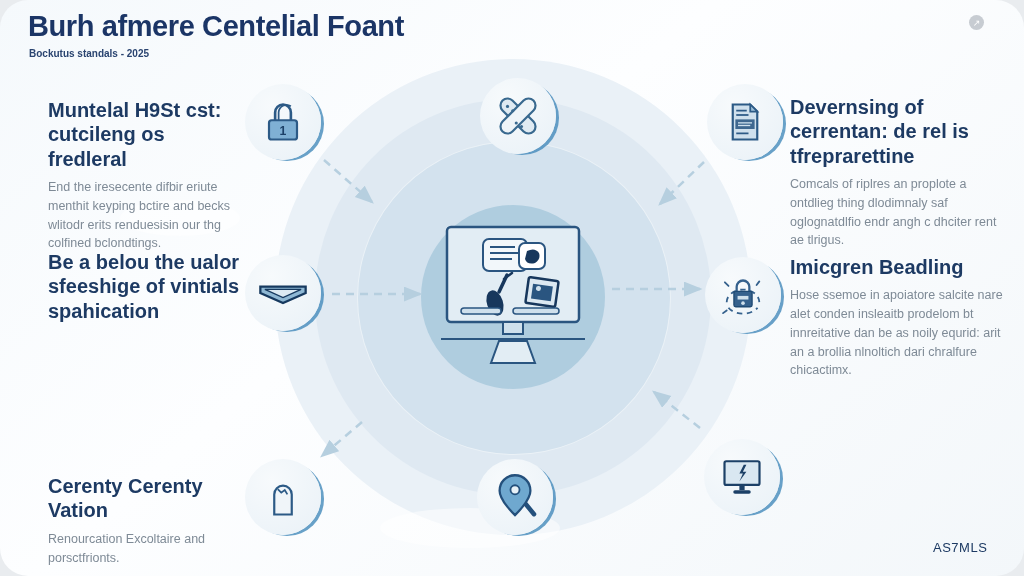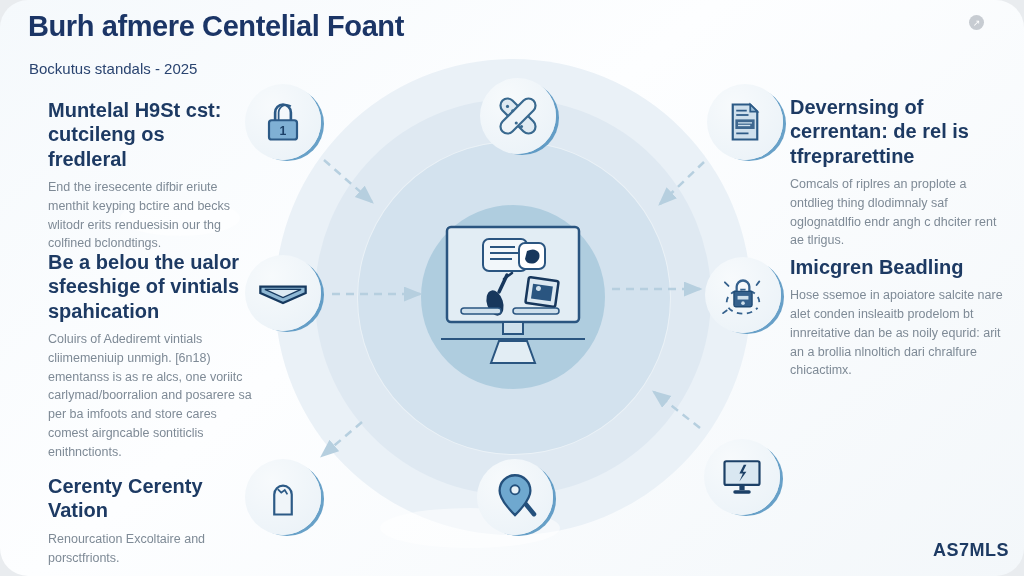--- a/index.html
+++ b/index.html
@@ -10,21 +10,21 @@
     border-radius:28px;
   }
   
   .ring{position:absolute;border-radius:50%;}
   .ring1{left:275px;top:59px;width:476px;height:476px;background:#eaf1f7;}
   .ring2{left:315px;top:99px;width:396px;height:396px;background:#dfe9f2;}
   .ring3{left:357px;top:141px;width:312px;height:312px;background:#d3e2ee;border:1px solid rgba(255,255,255,.55);}
   .disc {left:421px;top:205px;width:184px;height:184px;background:#afcddf;}
   
   .title{position:absolute;left:28px;top:10px;font-size:29px;font-weight:bold;color:#1b3566;letter-spacing:-.4px;}
-  .subtitle{position:absolute;left:29px;top:60px;font-size:15px;font-weight:normal;color:#2a4470;}
+  .subtitle{position:absolute;left:29px;top:48px;font-size:10px;font-weight:bold;color:#2a4470;}
   
   .mini-btn{position:absolute;left:969px;top:15px;width:15px;height:15px;border-radius:50%;
     background:#c7ccd2;color:#ffffff;font-size:9px;display:flex;align-items:center;justify-content:center;cursor:pointer;}
   
   .icon-circle{position:absolute;width:76px;height:76px;border-radius:50%;
     background:radial-gradient(circle at 35% 28%,#f7fafc,#e9f1f7);
     box-shadow:4px 2px 0 -1px rgba(67,137,186,.8);
     display:flex;align-items:center;justify-content:center;}
   .ic-tl{left:245px;top:84px;}  .ic-tc{left:480px;top:78px;}  .ic-tr{left:707px;top:84px;}
   .ic-ml{left:245px;top:255px;} .ic-mr{left:705px;top:257px;}
@@ -32,21 +32,21 @@
   
   .section{position:absolute;}
   .section .h{font-size:20px;font-weight:bold;color:#1d3a63;line-height:1.22;margin:0 0 7px 0;}
   .section .b{font-size:12.5px;color:#7e8a96;line-height:1.5;margin:0;}
   .s-tl{left:48px;top:98px;width:190px;}
   .s-ml{left:48px;top:250px;width:205px;}
   .s-bl{left:48px;top:474px;width:215px;}
   .s-tr{left:790px;top:95px;width:212px;}
   .s-mr{left:790px;top:255px;width:218px;}
   .s-br{left:790px;top:430px;width:212px;}
-  .logo{position:absolute;left:933px;top:540px;font-size:18px;font-weight:bold;color:#1d3a63;letter-spacing:.5px;text-align:right;}
+  .logo{position:absolute;left:933px;top:540px;font-size:13px;font-weight:normal;color:#1d3a63;letter-spacing:.5px;text-align:right;}
   .connectors{position:absolute;left:0;top:0;pointer-events:none;}
   .center-illustration{position:absolute;left:433px;top:221px;}
   .decor{position:absolute;border-radius:50%;background:rgba(255,255,255,.5);}
 </style>
 </head>
 <body>
 
 <div class="canvas">
 
   <div class="ring ring1"></div>
@@ -191,21 +191,20 @@
     </svg>
   </div>
 
   <div class="section s-tl">
     <p class="h">Muntelal H9St cst: cutcileng os fredleral</p>
     <p class="b">End the iresecente difbir eriute menthit keyping bctire and becks wlitodr erits renduesisin our thg colfined bclondtings.</p>
   </div>
 
   <div class="section s-ml">
     <p class="h">Be a belou the ualor sfeeshige of vintials spahication</p>
-    <p class="b">Coluirs of Adediremt vintials cliimemeniuip unmigh. [6n18) ementanss is as re alcs, one voriitc carlymad/boorralion and posarere sa per ba imfoots and store cares comest airgncable sontiticlis enithnctionts.</p>
   </div>
 
   <div class="section s-bl">
     <p class="h">Cerenty Cerenty Vation</p>
     <p class="b">Renourcation Excoltaire and porsctfrionts.</p>
   </div>
 
   <div class="section s-tr">
     <p class="h">Devernsing of cerrentan: de rel is tfreprarettine</p>
     <p class="b">Comcals of riplres an proplote a ontdlieg thing dlodimnaly saf oglognatdlfio endr angh c dhciter rent ae tlrigus.</p>

